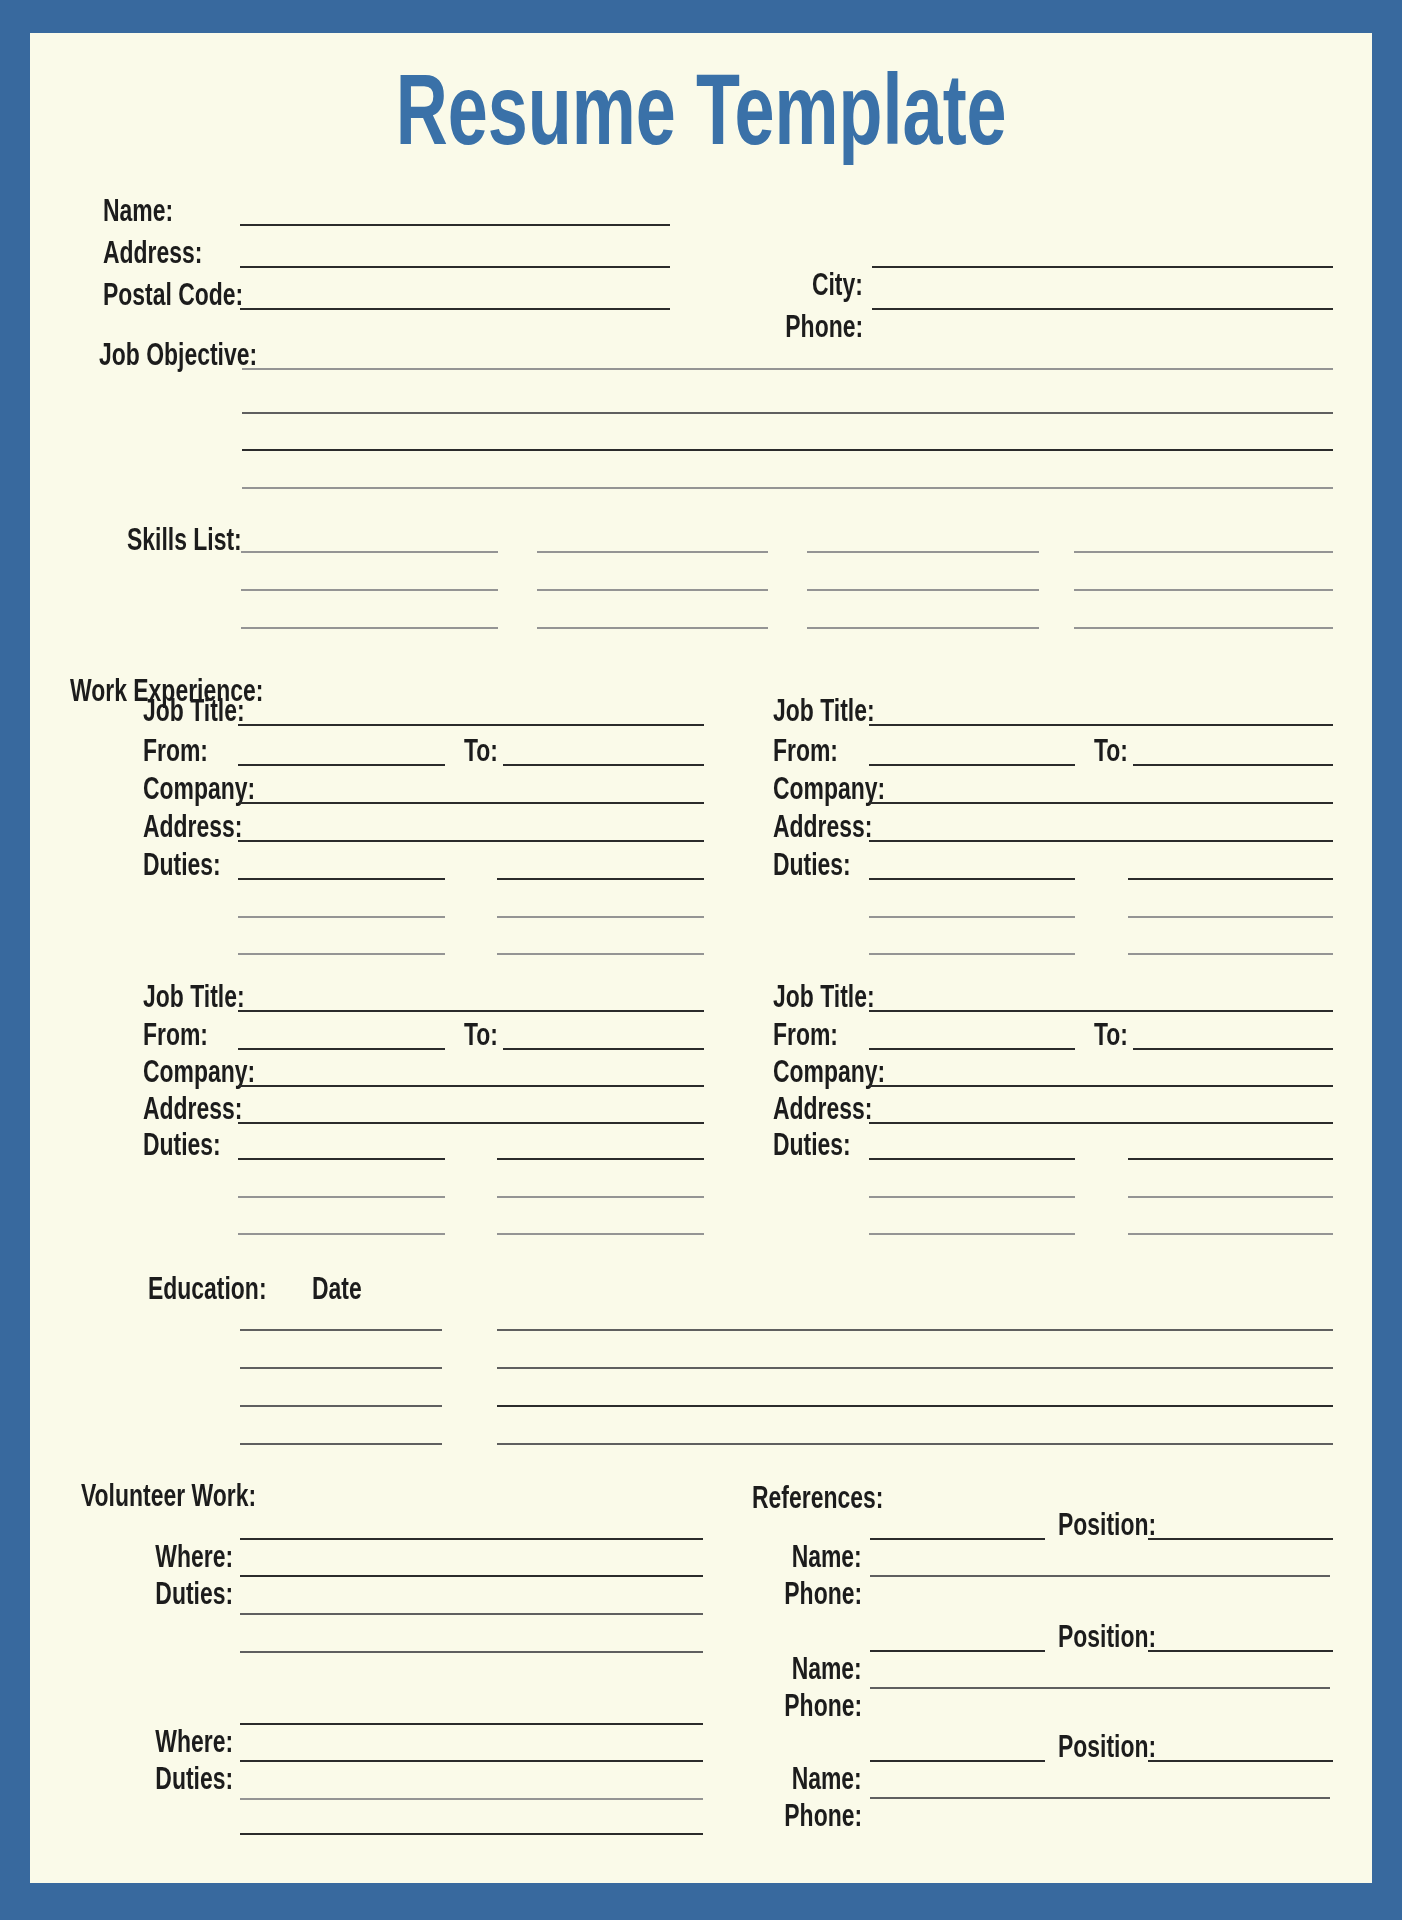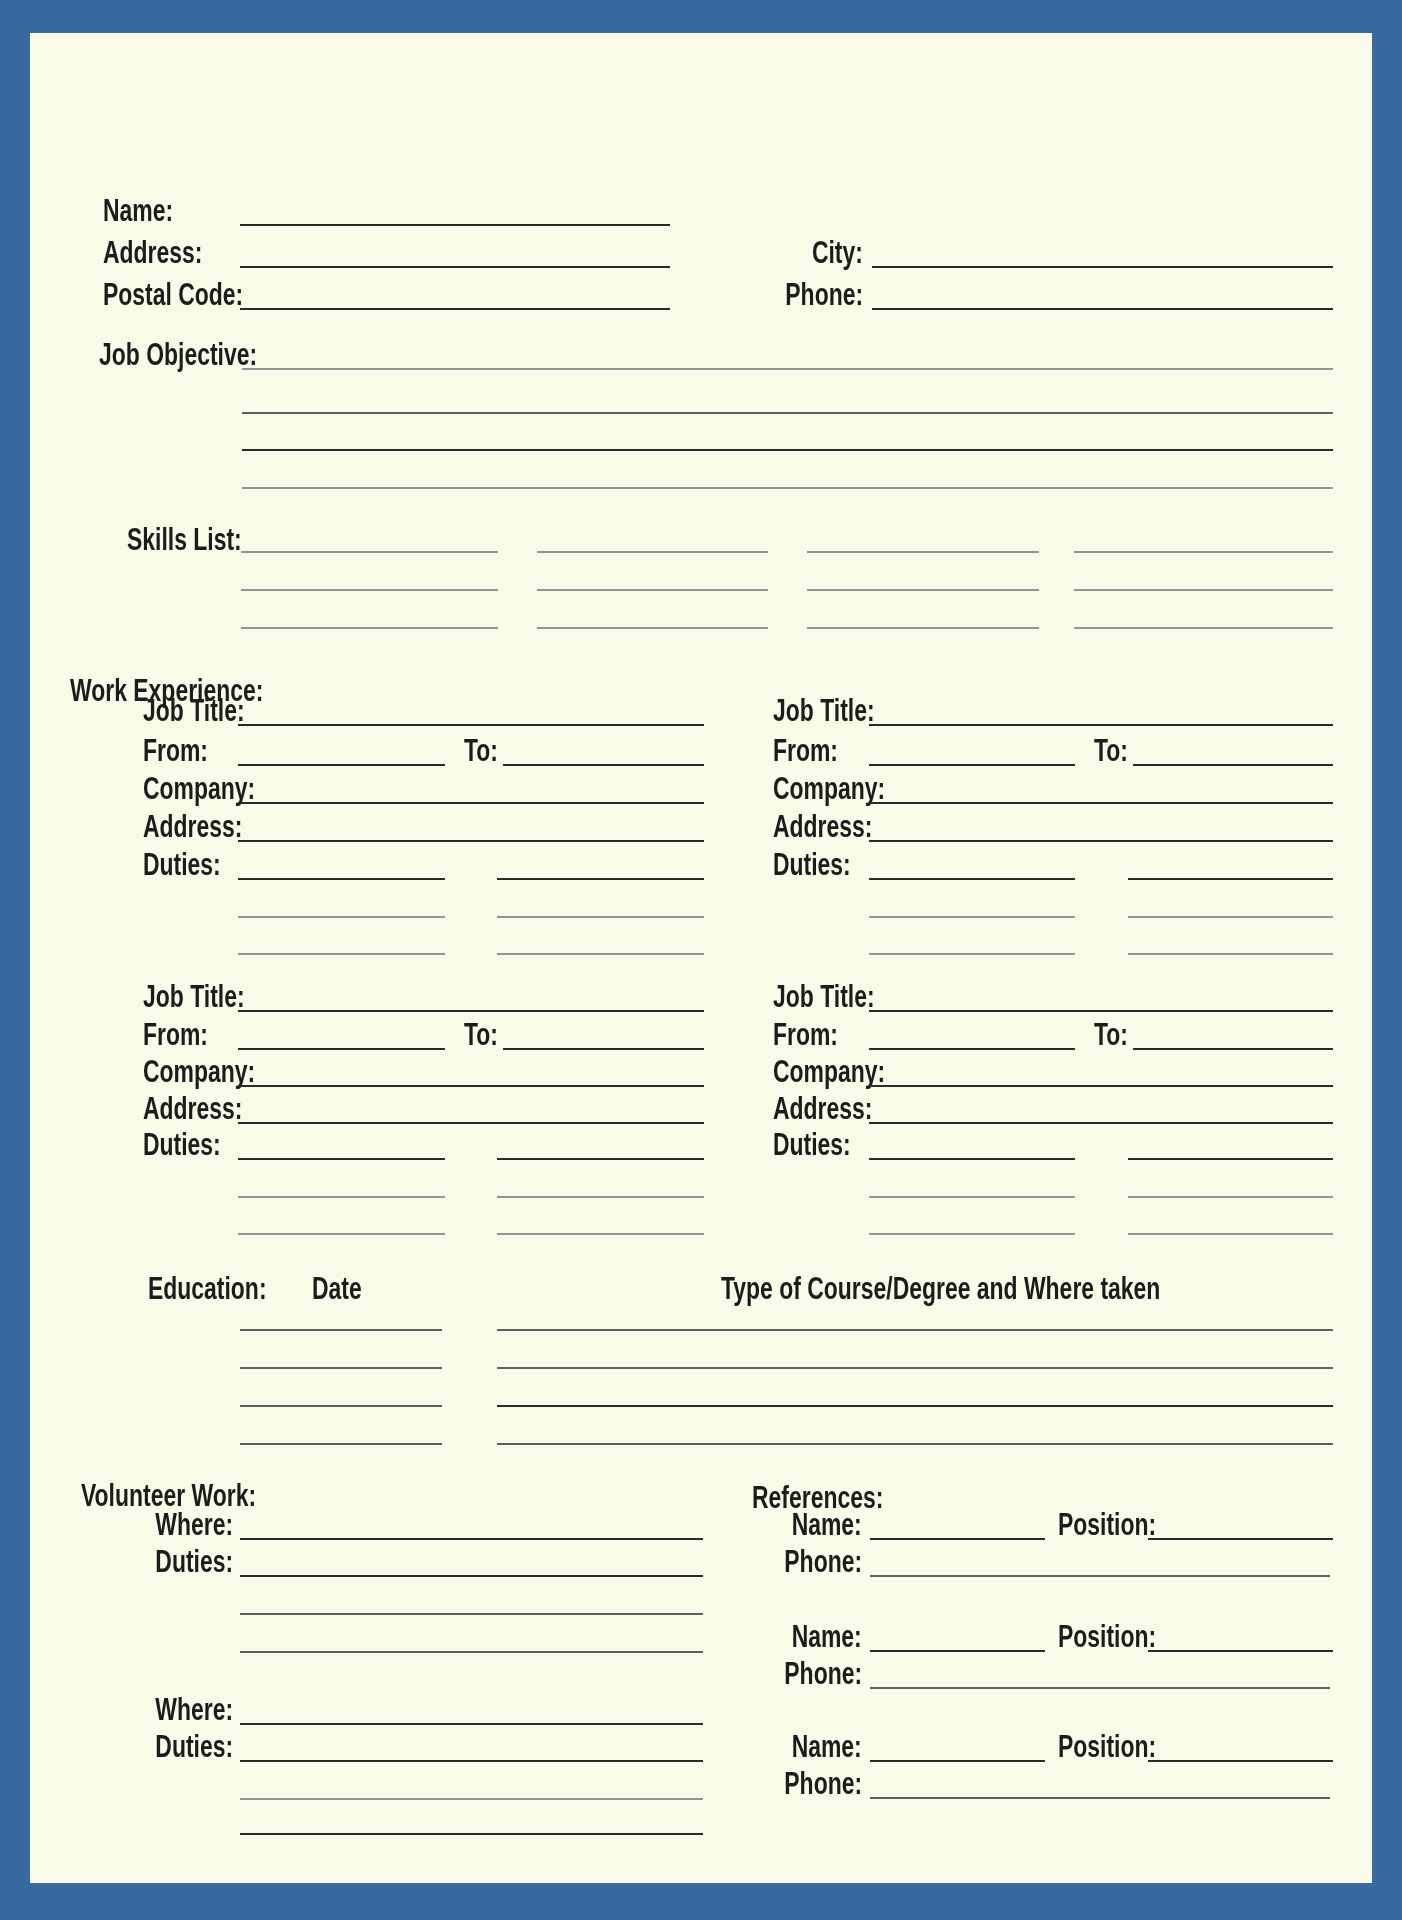--- a/index.html
+++ b/index.html
@@ -12,32 +12,33 @@
   .title{
     position:absolute;left:0;top:59px;width:1402px;text-align:center;
     font-size:100px;line-height:1;font-weight:700;color:#3a71a8;white-space:nowrap;
   }
   .title span{display:inline-block;transform:scaleX(0.72);transform-origin:50% 50%;}
   .lb{
     position:absolute;line-height:1;font-size:31px;font-weight:700;
     color:#1c1c1c;white-space:nowrap;
   }
   .lb span{display:inline-block;transform:scaleX(0.74);transform-origin:0 50%;}
-  .lb.r{text-align:right;}
+  .lb.r{text-align:right;margin-top:32px;}
   .lb.r span{transform-origin:100% 50%;}
   .ln{position:absolute;height:2px;background:#2b2b2b;}
   .ln.m{background:#5f5f5f;}
   .ln.g{background:#949494;}
 </style>
 </head>
 <body>
 
 <div id="canvas">
   <div class="paper"></div>
 
+  <div class="title"><span>Resume Template</span></div>
 
   <div class="lb" style="left:103px;top:195px"><span>Name:</span></div>
   <div class="ln" style="left:240px;top:224px;width:430px"></div>
   <div class="lb" style="left:103px;top:237px"><span>Address:</span></div>
   <div class="ln" style="left:240px;top:266px;width:430px"></div>
   <div class="lb" style="left:103px;top:279px"><span>Postal Code:</span></div>
   <div class="ln" style="left:240px;top:308px;width:430px"></div>
 
   <div class="lb r" style="left:663px;top:237px;width:200px"><span>City:</span></div>
   <div class="ln" style="left:872px;top:266px;width:461px"></div>
@@ -133,21 +134,20 @@
   <div class="lb" style="left:773px;top:1129px"><span>Duties:</span></div>
   <div class="ln" style="left:869px;top:1158px;width:206px"></div>
   <div class="ln" style="left:1128px;top:1158px;width:205px"></div>
   <div class="ln g" style="left:869px;top:1196px;width:206px"></div>
   <div class="ln g" style="left:1128px;top:1196px;width:205px"></div>
   <div class="ln g" style="left:869px;top:1233px;width:206px"></div>
   <div class="ln g" style="left:1128px;top:1233px;width:205px"></div>
 
   <div class="lb" style="left:148px;top:1273px"><span>Education:</span></div>
   <div class="lb" style="left:312px;top:1273px"><span>Date</span></div>
-  <div class="lb" style="left:721px;top:1273px"><span>Type of Course/Degree and Where taken</span></div>
   <div class="ln m" style="left:240px;top:1329px;width:202px"></div>
   <div class="ln m" style="left:497px;top:1329px;width:836px"></div>
   <div class="ln m" style="left:240px;top:1367px;width:202px"></div>
   <div class="ln m" style="left:497px;top:1367px;width:836px"></div>
   <div class="ln m" style="left:240px;top:1405px;width:202px"></div>
   <div class="ln" style="left:497px;top:1405px;width:836px"></div>
   <div class="ln m" style="left:240px;top:1443px;width:202px"></div>
   <div class="ln m" style="left:497px;top:1443px;width:836px"></div>
 
   <div class="lb" style="left:81px;top:1480px"><span>Volunteer Work:</span></div>

